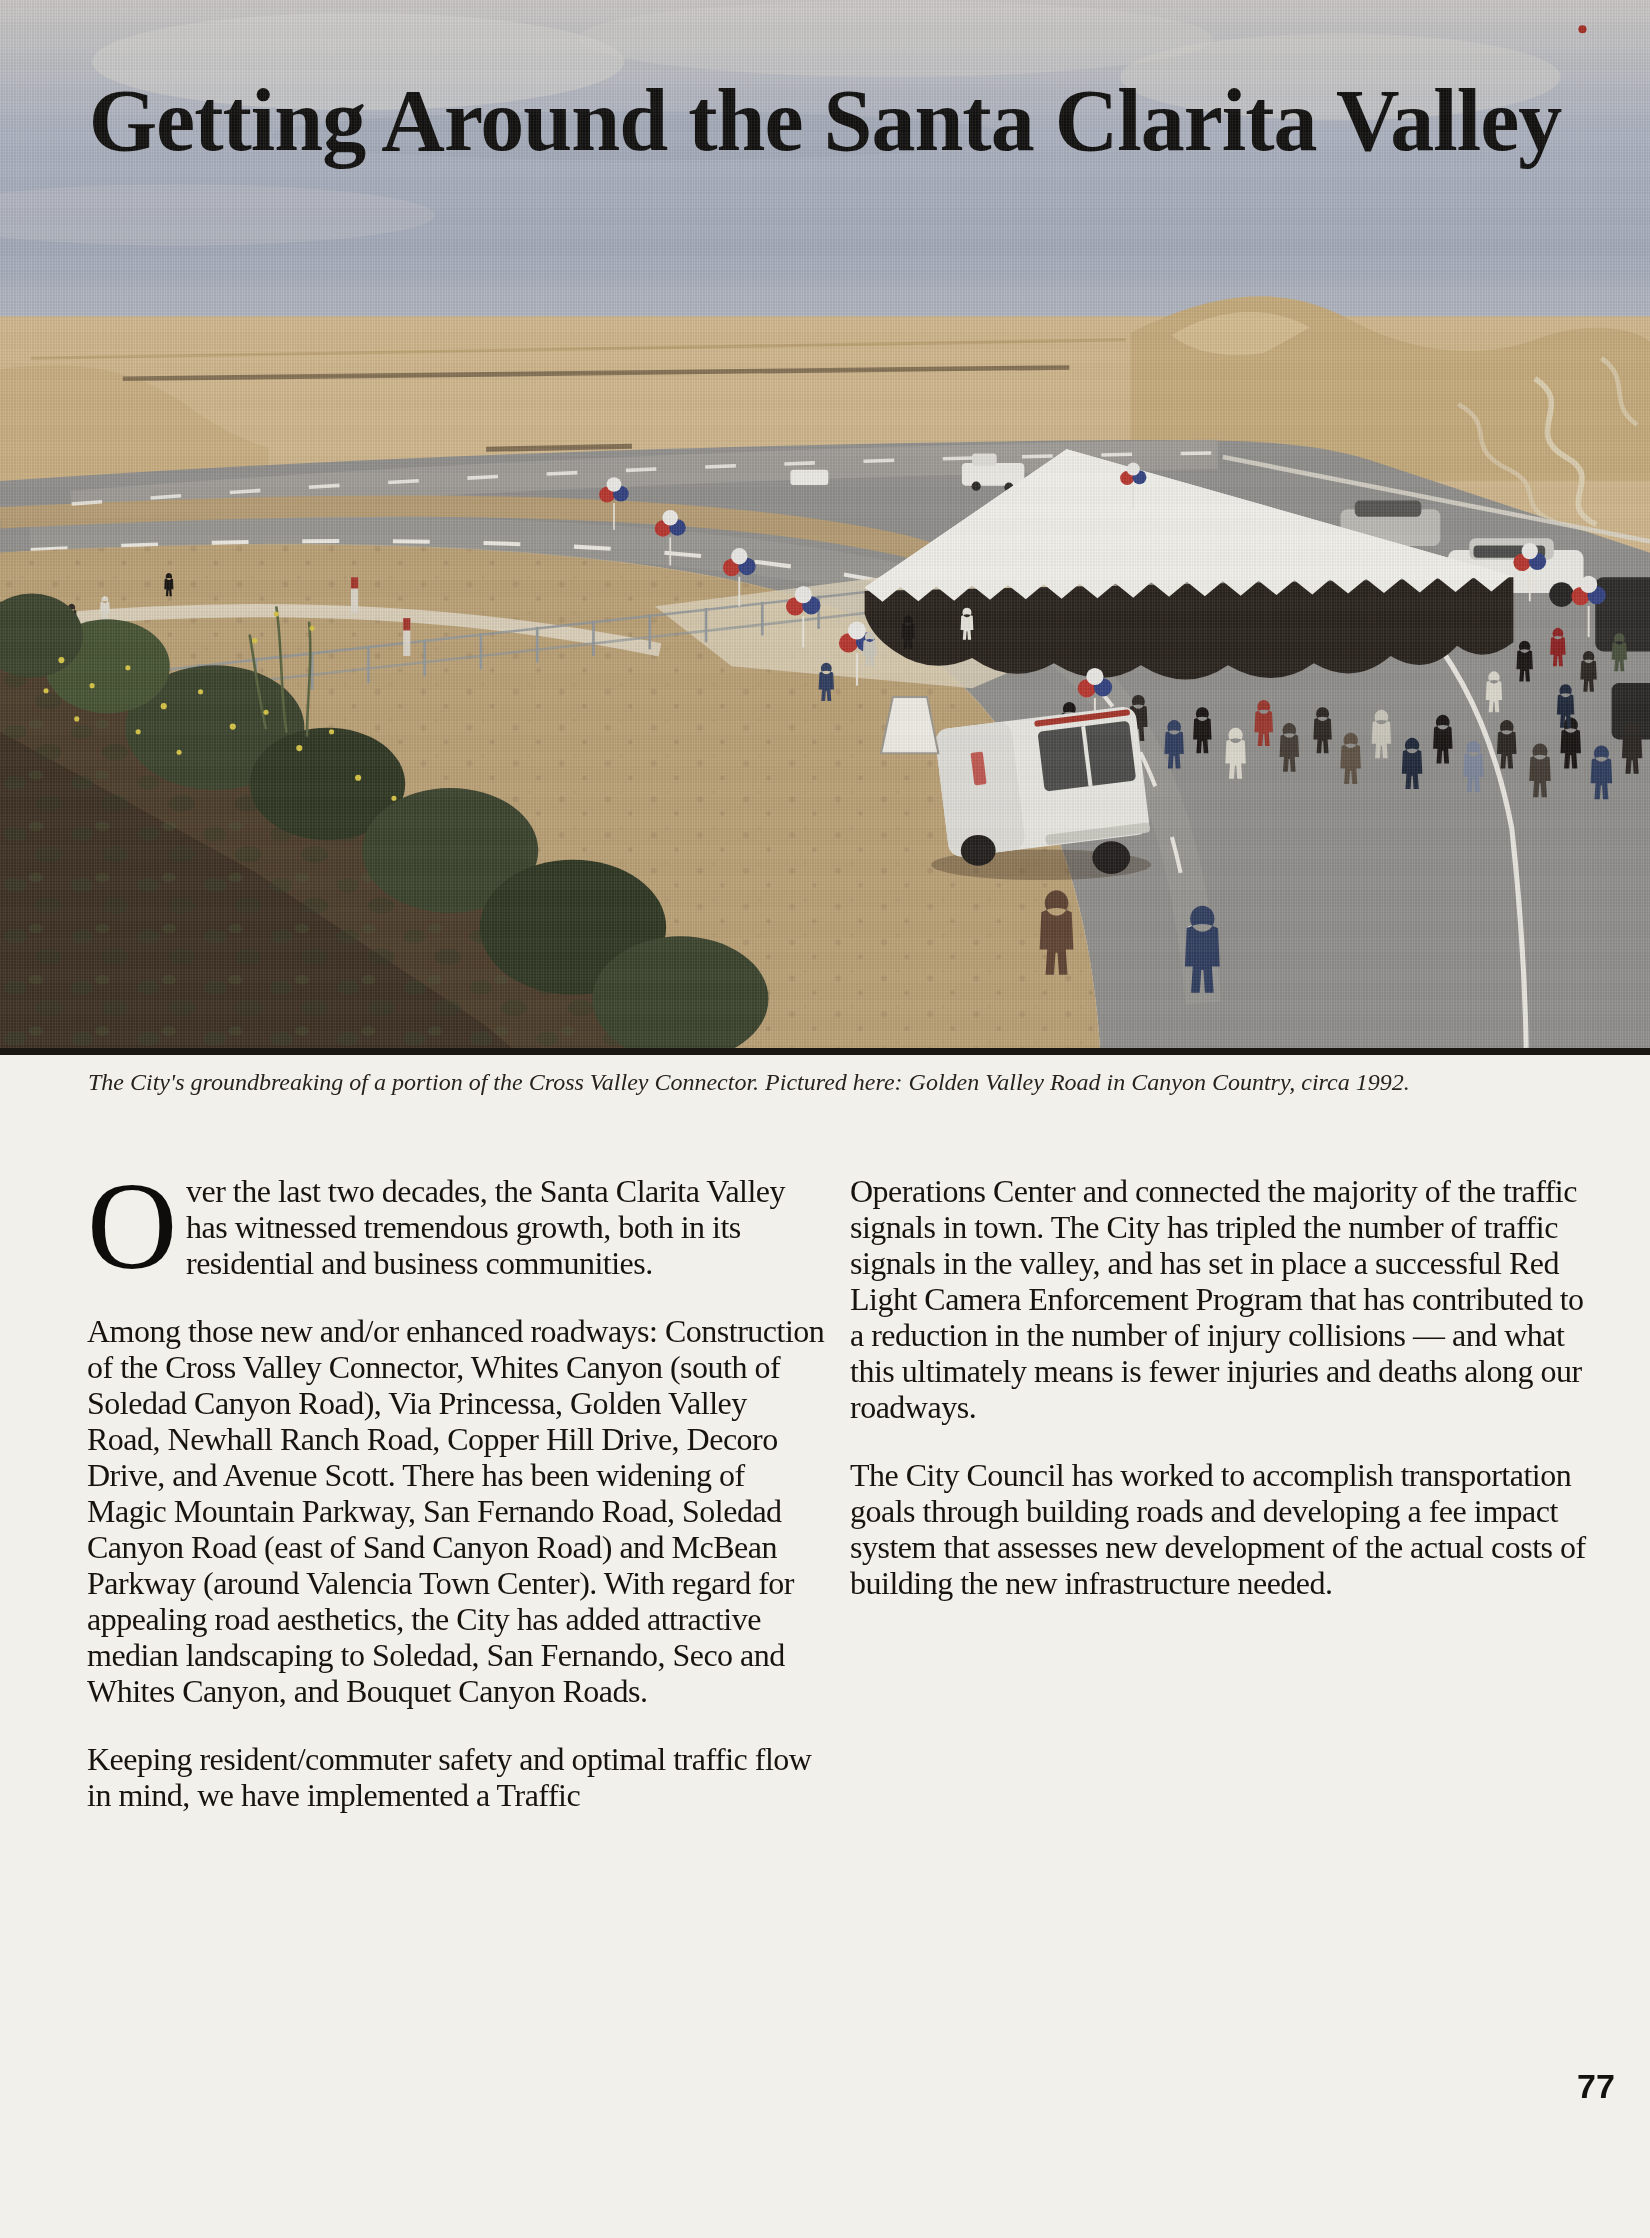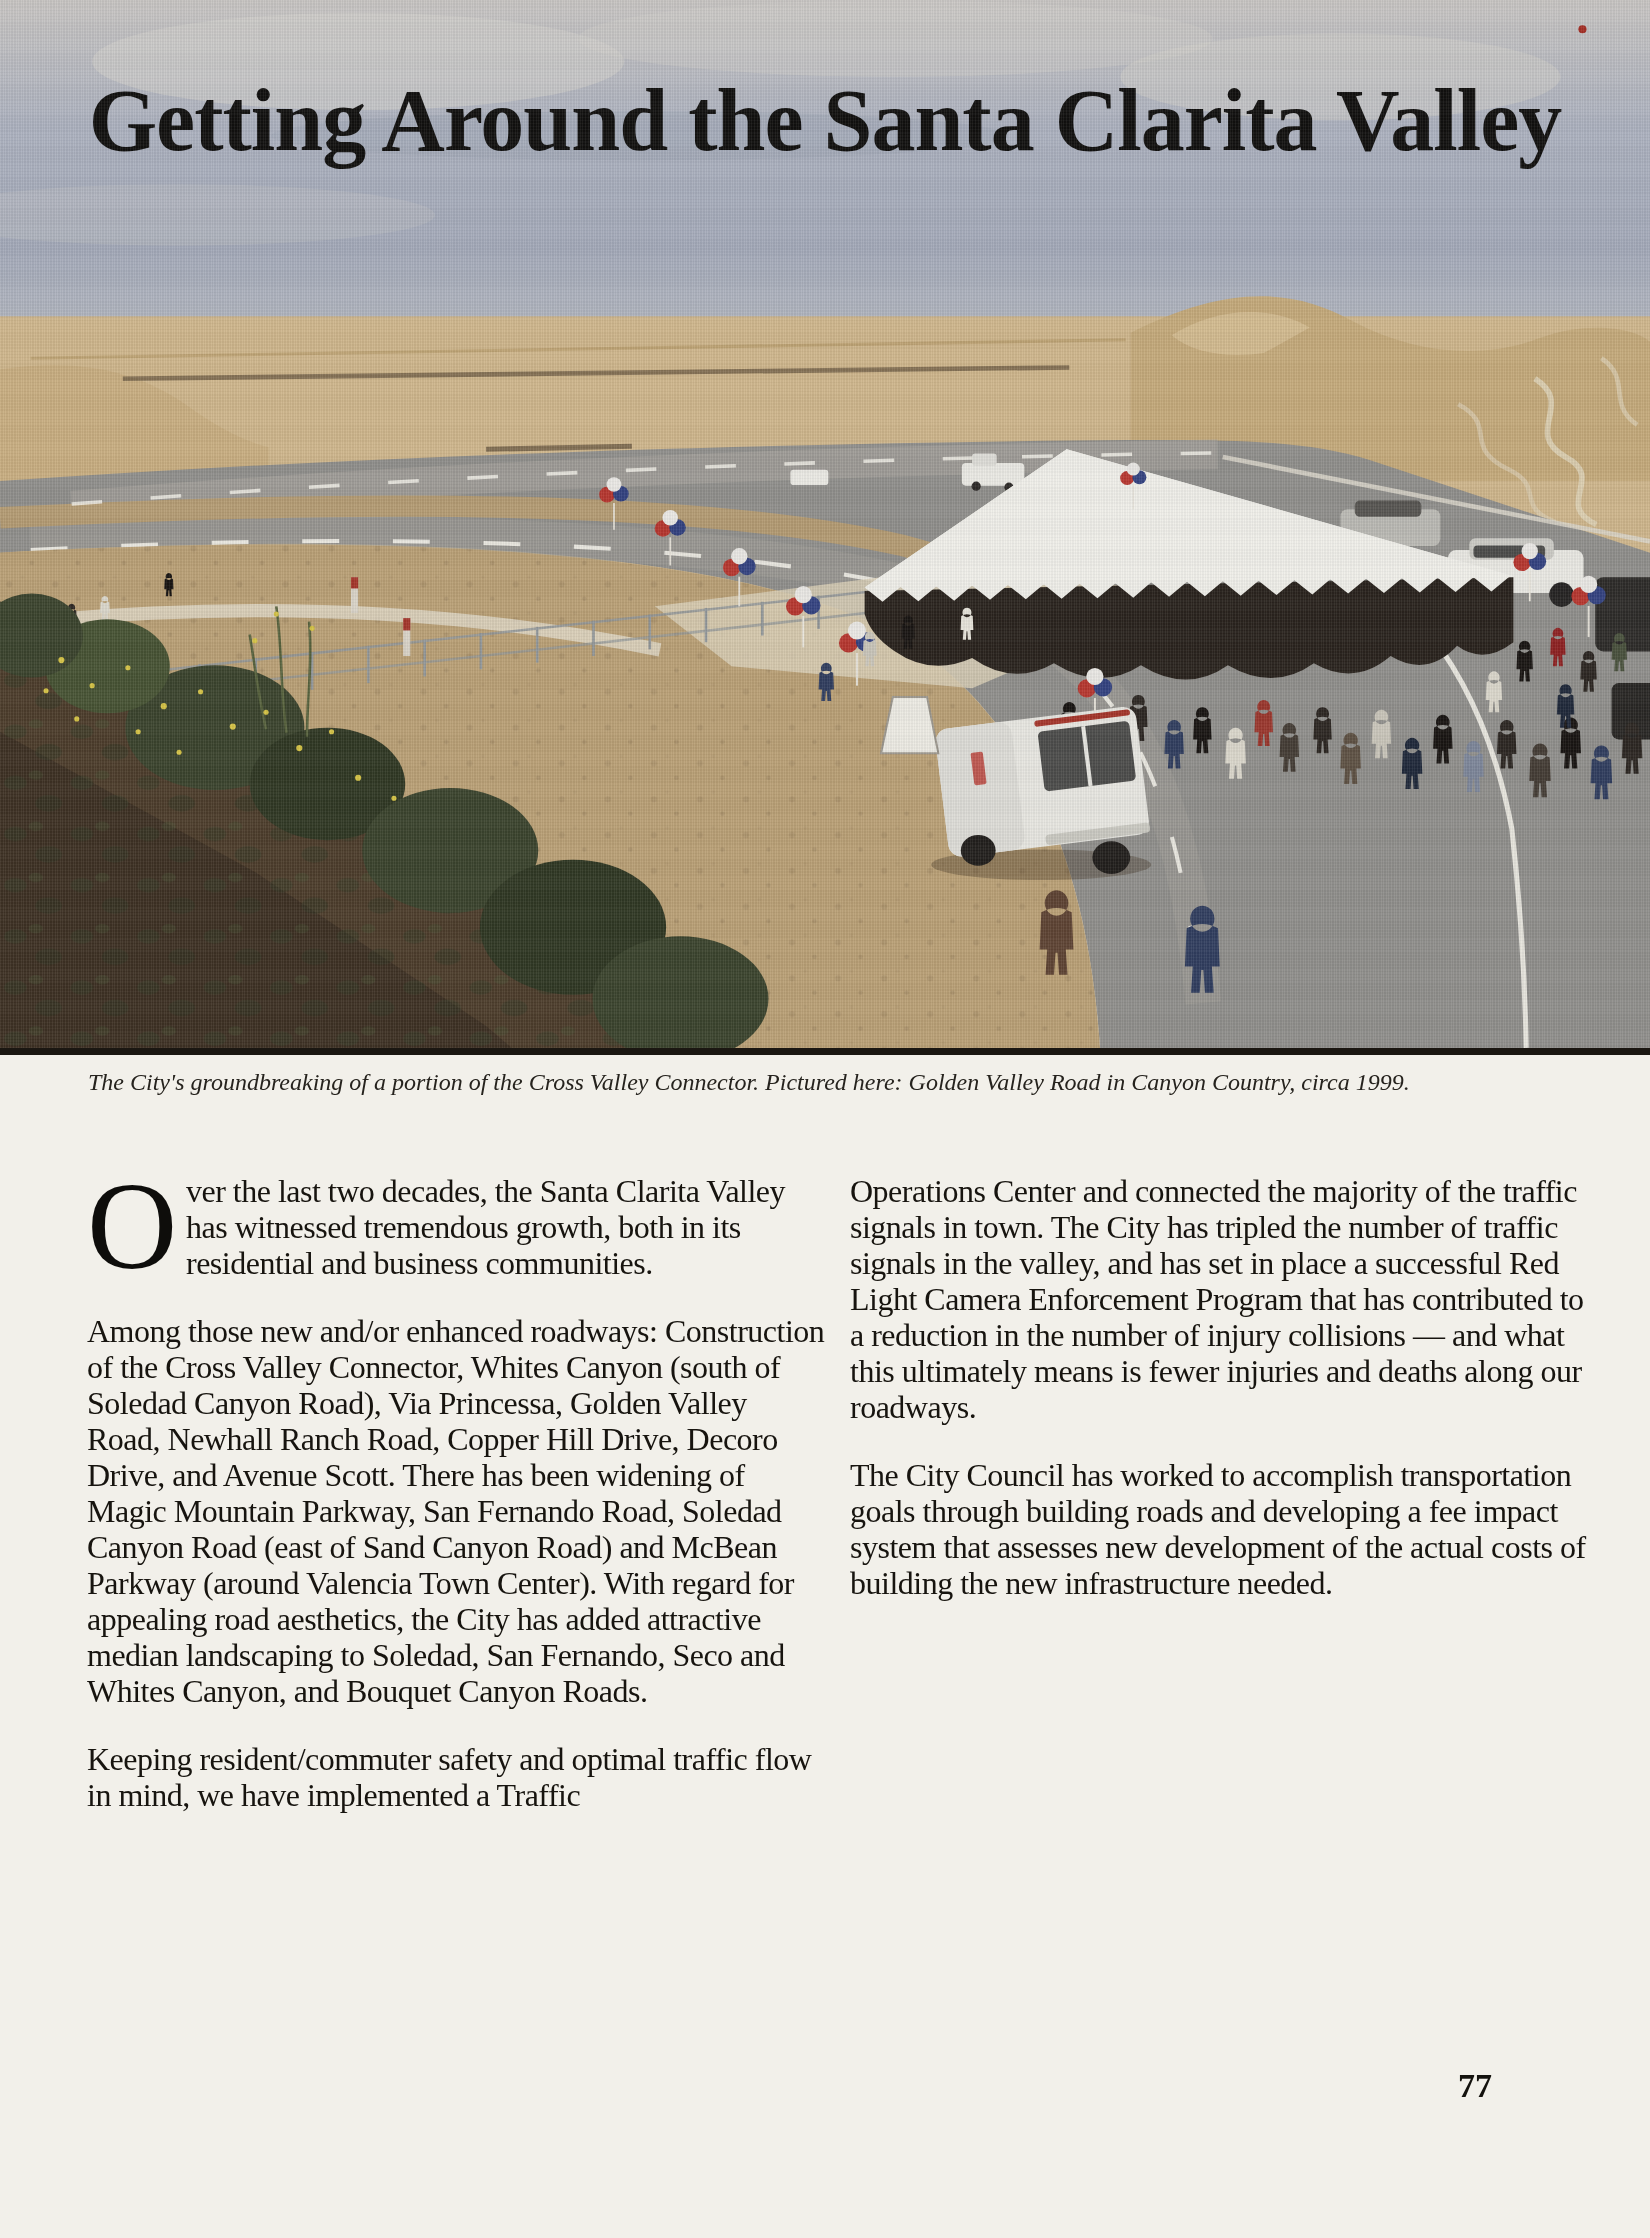--- a/index.html
+++ b/index.html
@@ -50,22 +50,22 @@
     color:#17140f;
     text-align:left;
   }
   .dropcap{
     float:left;
     font-size:125px;line-height:98px;
     padding:4.1px 9.2px 0 0;
     color:#0e0d0b;
   }
   .page-number{
-    position:absolute;left:1458px;top:2067px;
-    font-family:Liberation Serif, serif;
+    position:absolute;left:1577px;top:2067px;
+    font-family:Liberation Sans, sans-serif;
     font-weight:700;font-size:34px;color:#14120e;
   }
 </style>
 </head>
 <body>
 
 <div class="photo">
   <svg width="1650" height="1048" viewBox="0 0 3225 2048" role="img" aria-label="Aerial photo of a roadway groundbreaking ceremony in a desert valley: a large white tent shading a crowd, a white van and parked cars beside a new road lined with red, white and blue balloon clusters, with graded tan hills behind and a dark brush-covered slope in the foreground.">
     <defs>
       <linearGradient id="sky" x1="0" y1="0" x2="0" y2="1">
@@ -284,21 +284,21 @@
         <circle cx="90" cy="1350" r="5"></circle>
           <circle cx="270" cy="1430" r="5"></circle>
           <circle cx="350" cy="1470" r="5"></circle>
       </g>
     </g>
   </svg>
 
   <h1 class="title">Getting Around the Santa Clarita Valley</h1>
 </div>
 
-<p class="caption">The City's groundbreaking of a portion of the Cross Valley Connector. Pictured here: Golden Valley Road in Canyon Country, circa 1999.</p>
+<p class="caption">The City's groundbreaking of a portion of the Cross Valley Connector. Pictured here: Golden Valley Road in Canyon Country, circa 1992.</p>
 
 <div class="columns">
   <div class="col" id="col-left">
       <p class="body-par"><span class="dropcap">O</span>ver the last two decades, the Santa Clarita Valley has witnessed tremendous growth, both in its residential and business communities.</p>
       <p class="body-par">Among those new and/or enhanced roadways: Construction of the Cross Valley Connector, Whites Canyon (south of Soledad Canyon Road), Via Princessa, Golden Valley Road, Newhall Ranch Road, Copper Hill Drive, Decoro Drive, and Avenue Scott. There has been widening of Magic Mountain Parkway, San Fernando Road, Soledad Canyon Road (east of Sand Canyon Road) and McBean Parkway (around Valencia Town Center). With regard for appealing road aesthetics, the City has added attractive median landscaping to Soledad, San Fernando, Seco and Whites Canyon, and Bouquet Canyon Roads.</p>
       <p class="body-par">Keeping resident/commuter safety and optimal traffic flow in mind, we have implemented a Traffic</p>
     </div>
   <div class="col" id="col-right">
       <p class="body-par">Operations Center and connected the majority of the traffic signals in town. The City has tripled the number of traffic signals in the valley, and has set in place a successful Red Light Camera Enforcement Program that has contributed to a reduction in the number of injury collisions — and what this ultimately means is fewer injuries and deaths along our roadways.</p>
       <p class="body-par">The City Council has worked to accomplish transportation goals through building roads and developing a fee impact system that assesses new development of the actual costs of building the new infrastructure needed.</p>

